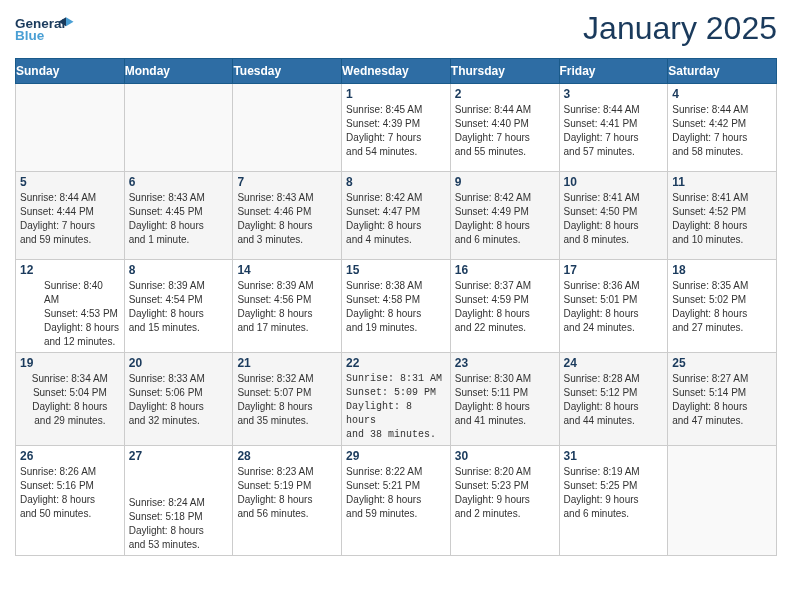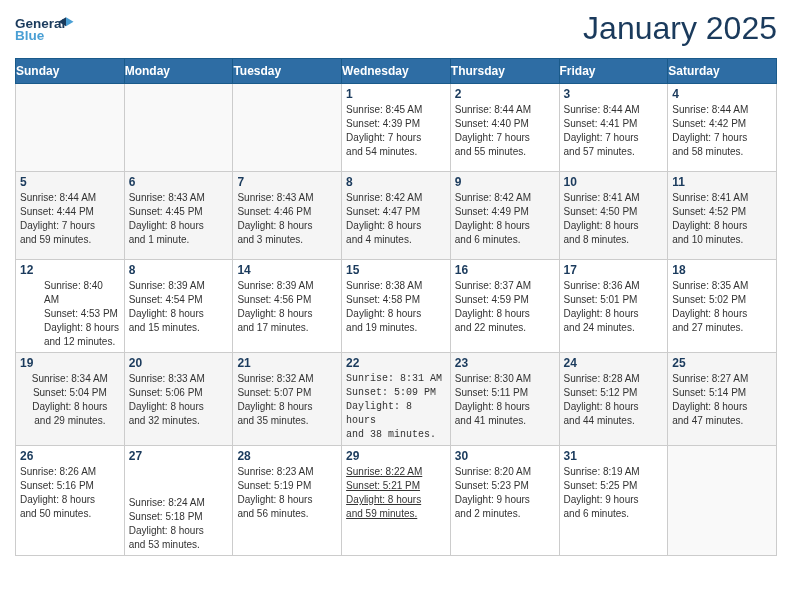--- a/index.html
+++ b/index.html
@@ -321,21 +321,21 @@
           </td>
           <td>
             <span class="day-num">28</span>
             <div class="cell-info" style="white-space: pre-line;">Sunrise: 8:23 AM
 Sunset: 5:19 PM
 Daylight: 8 hours
 and 56 minutes.</div>
           </td>
           <td>
             <span class="day-num">29</span>
-            <div class="cell-info" style="white-space: pre-line; text-decoration: underline;">Sunrise: 8:22 AM
+            <div class="cell-info" style="white-space: pre-line;">Sunrise: 8:22 AM
 Sunset: 5:21 PM
 Daylight: 8 hours
 and 59 minutes.</div>
           </td>
           <td>
             <span class="day-num">30</span>
             <div class="cell-info" style="white-space: pre-line;">Sunrise: 8:20 AM
 Sunset: 5:23 PM
 Daylight: 9 hours
 and 2 minutes.</div>

